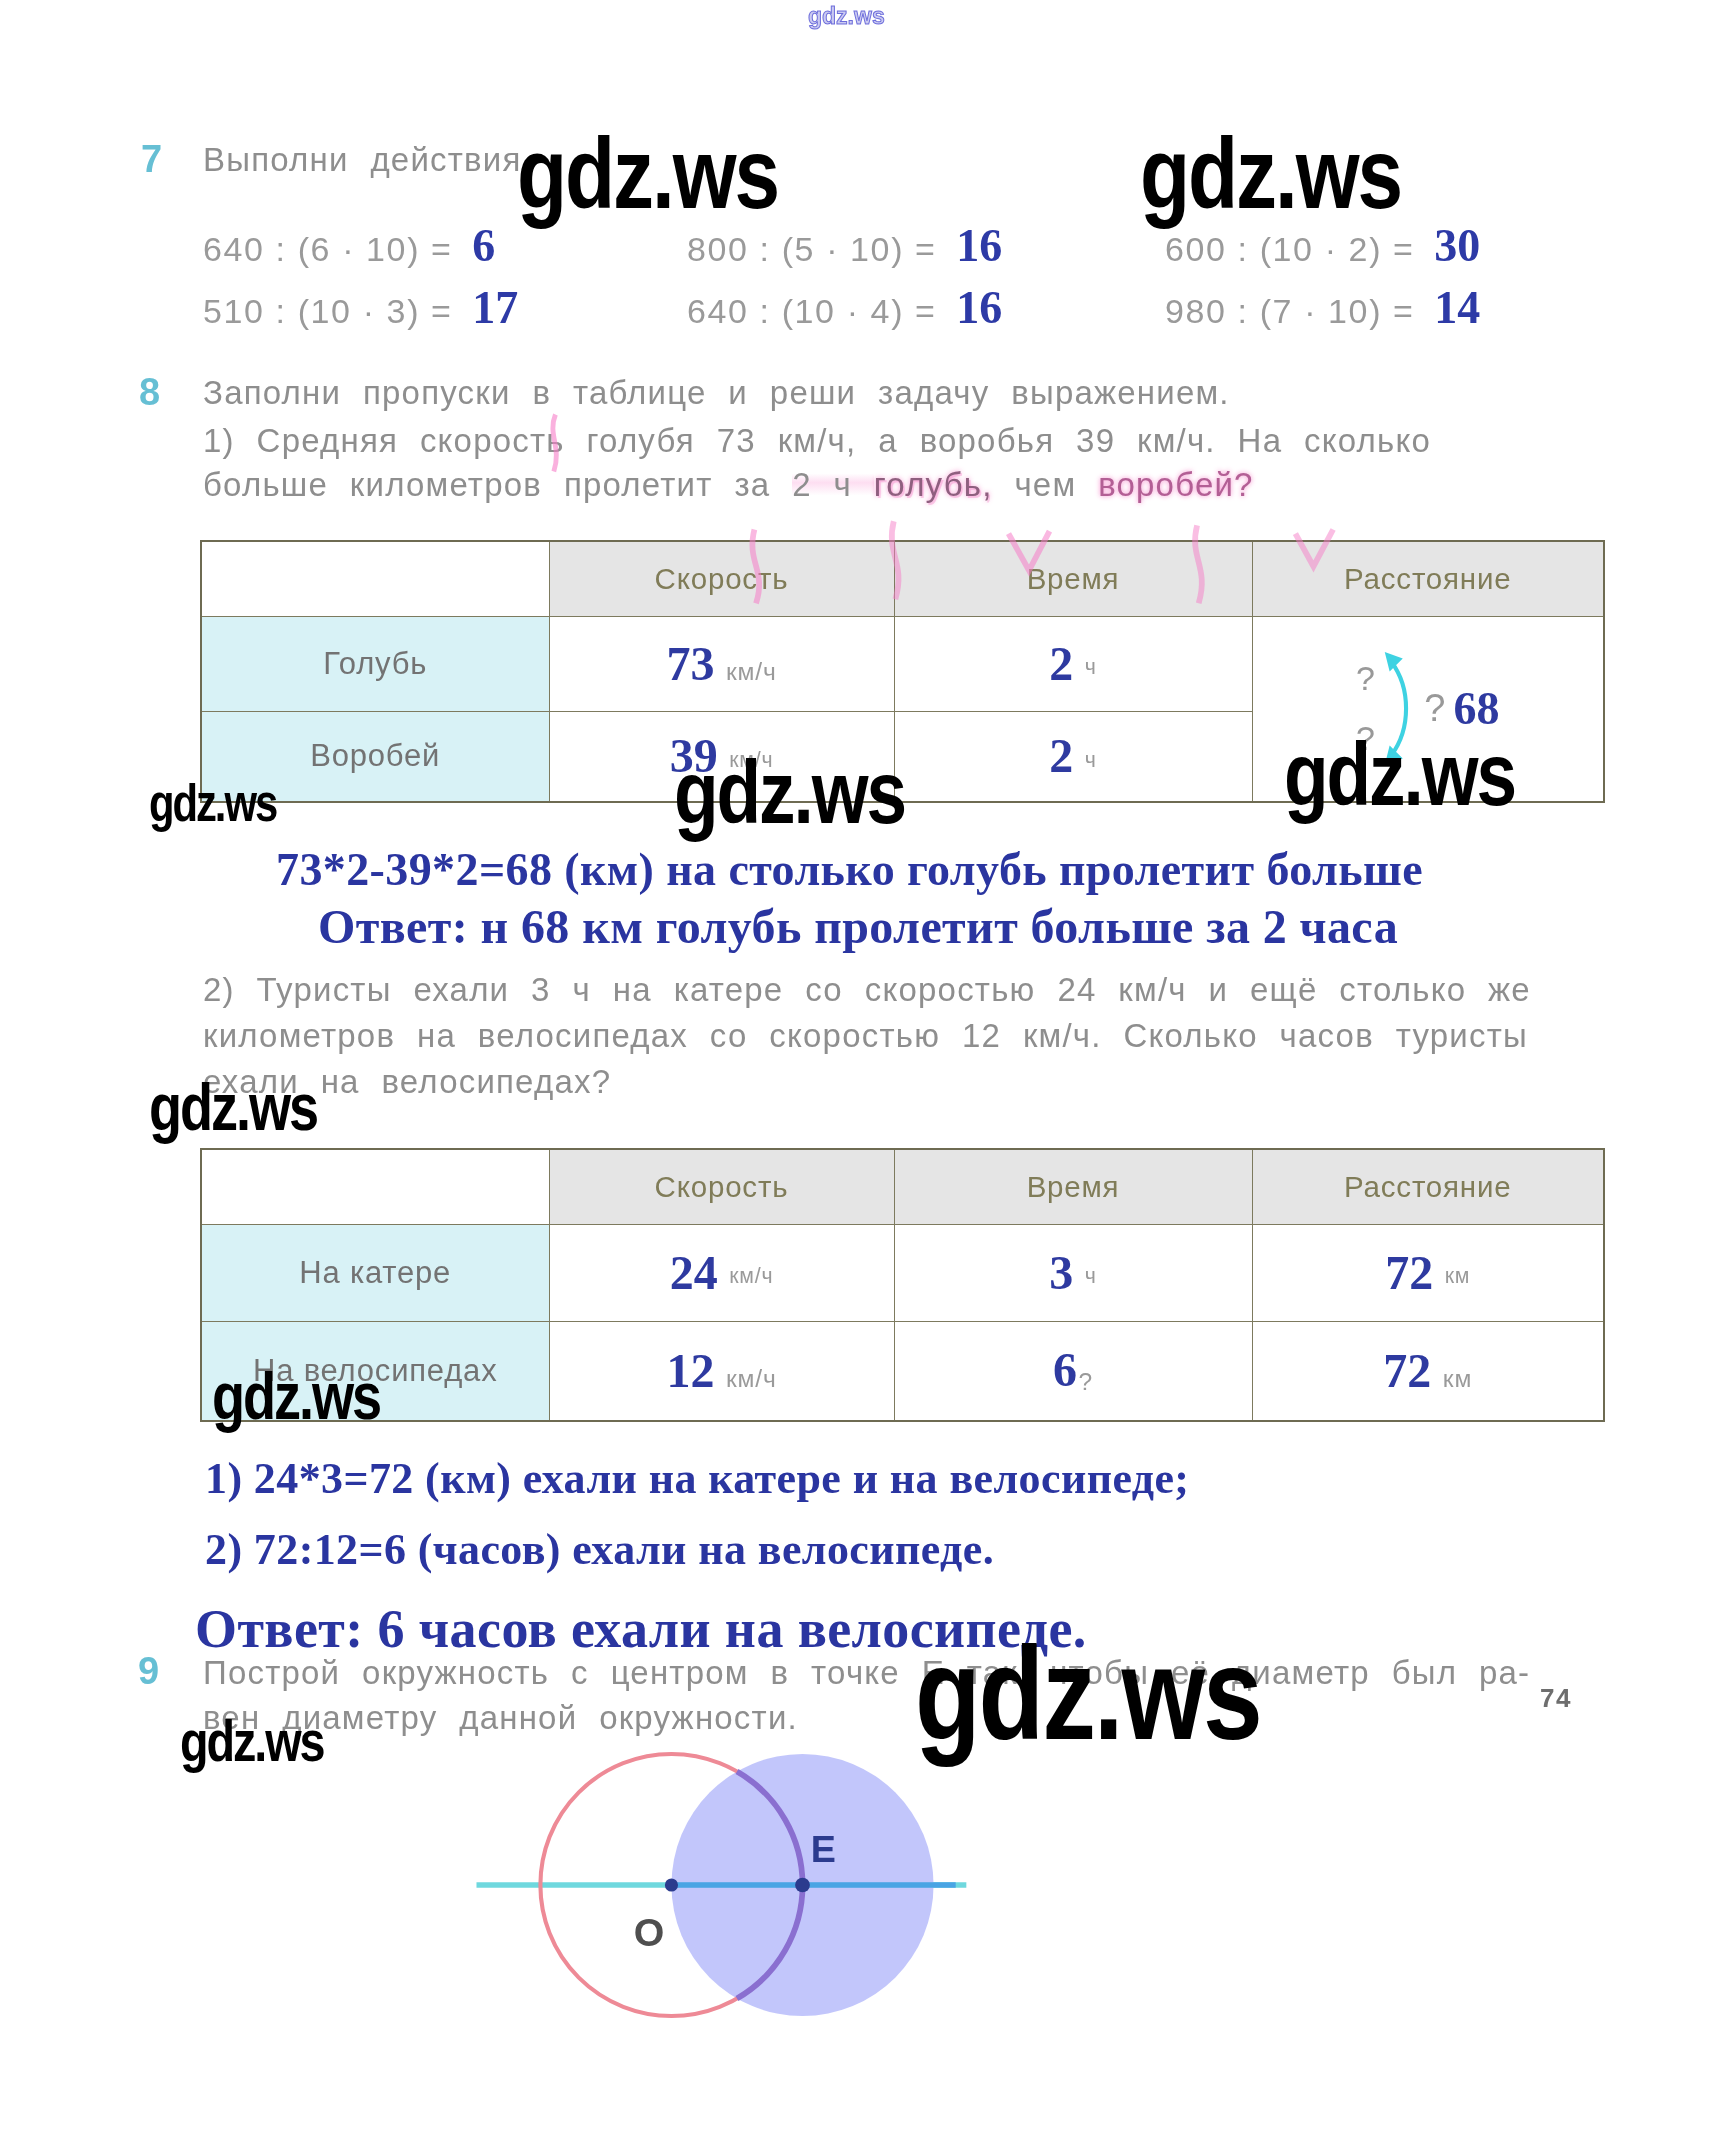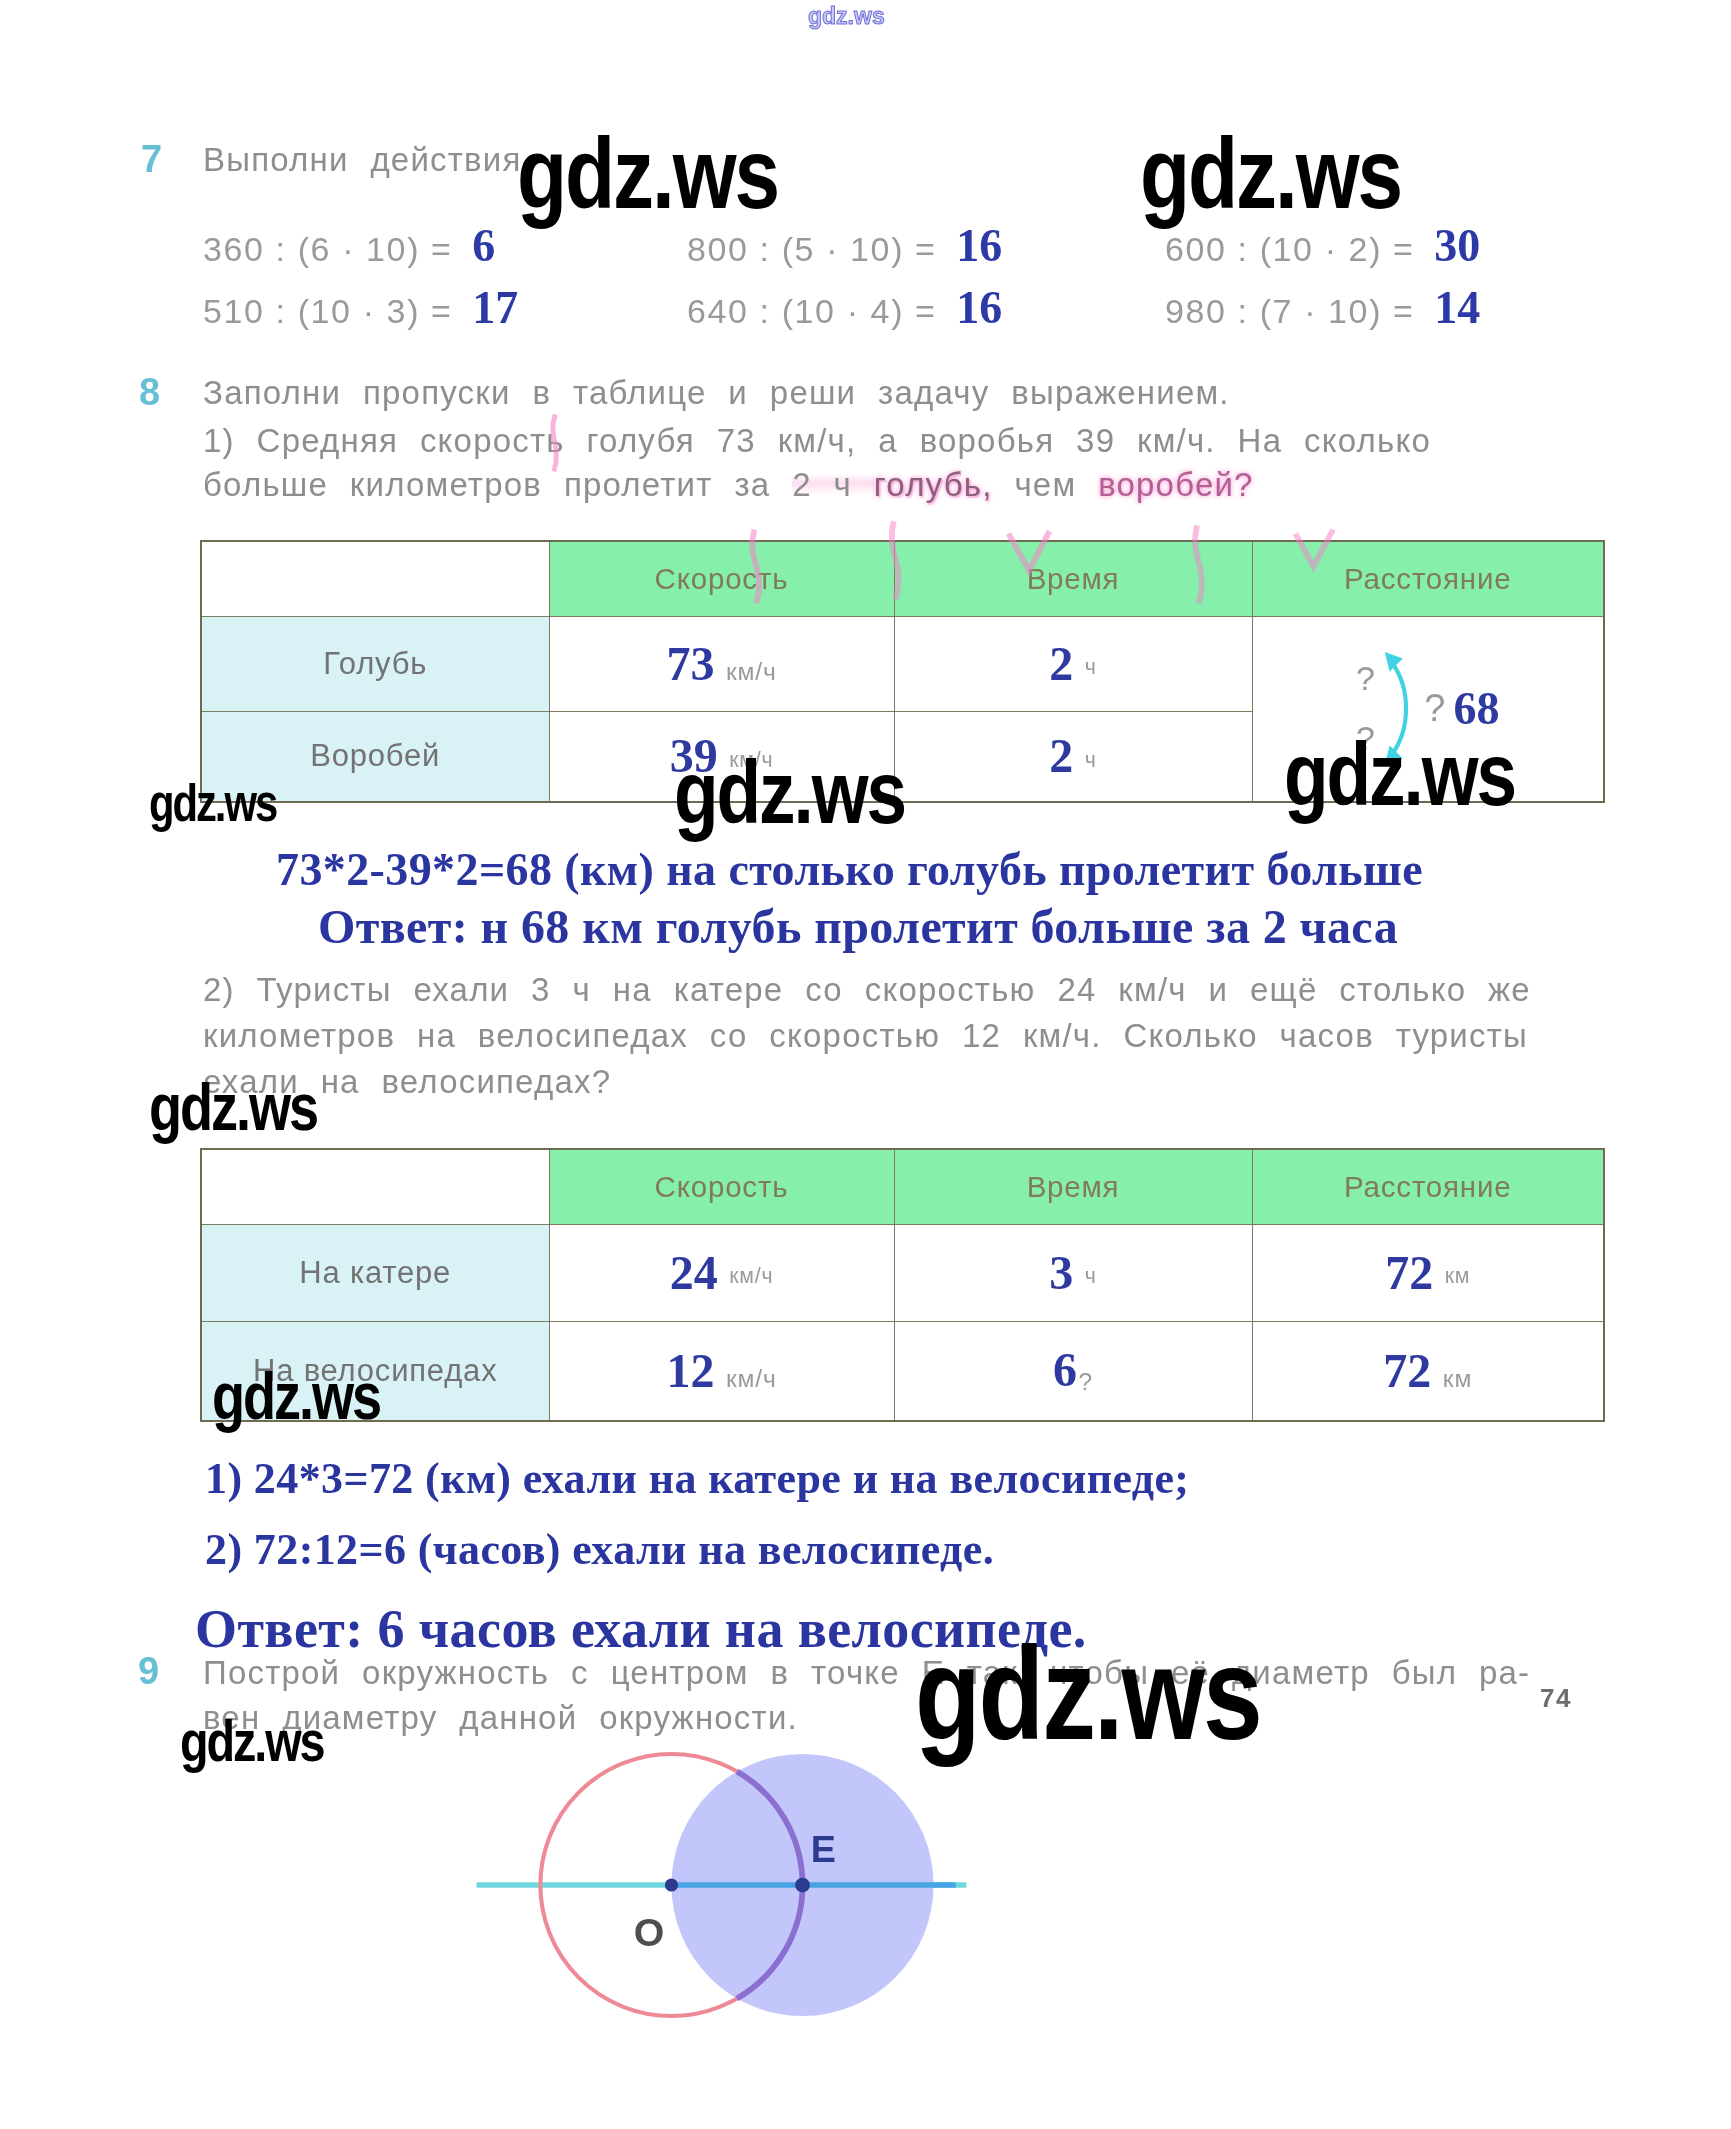--- a/index.html
+++ b/index.html
@@ -32,21 +32,21 @@
   .ans{font-family:"Liberation Serif",serif;font-weight:700;color:#2d3aa6;font-size:46px;margin-left:19.7px;line-height:1;}
   
   .hw{
     position:absolute;font-family:"Liberation Serif",serif;font-weight:700;color:#2a35a0;
     white-space:nowrap;z-index:2;letter-spacing:0.4px;
   }
   
   table.wb{position:absolute;border-collapse:collapse;table-layout:fixed;z-index:3;background:#fff;}
   table.wb td,table.wb th{border:1.6px solid #7d7a5e;padding:0;vertical-align:middle;}
   table.wb{border:2.5px solid #6e6b52;}
-  .hcell{background:#86efac;color:#807c58;font-size:29.5px;font-weight:400;letter-spacing:0.8px;text-align:center;}
+  .hcell{background:#e5e5e5;color:#807c58;font-size:29.5px;font-weight:400;letter-spacing:0.8px;text-align:center;}
   .blank{background:#ffffff;}
   .lcell{background:#d8f2f6;color:#737373;font-size:31px;letter-spacing:0.8px;text-align:center;font-weight:400;}
   .vcell{background:#fff;text-align:center;white-space:nowrap;}
   .num{font-family:"Liberation Serif",serif;font-weight:700;color:#2e3aa0;font-size:48px;line-height:1;}
   .unit{font-size:24.6px;color:#9a9a9a;letter-spacing:0.8px;margin-left:11.5px;}
   .unit.sup{vertical-align:super;font-size:21.3px;}
   .qmark{font-size:34px;color:#999;font-family:"Liberation Sans",sans-serif;}
   .distbox{display:flex;align-items:center;justify-content:center;gap:8.2px;}
   .qcol{display:flex;flex-direction:column;gap:21.3px;align-items:center;}
   
@@ -69,21 +69,21 @@
   <div class="wm" style="left:1284px;top:730px;font-size:89px;">gdz.ws</div>
   <div class="wm" style="left:149px;top:1074px;font-size:66px;">gdz.ws</div>
   <div class="wm" style="left:212px;top:1363px;font-size:66px;">gdz.ws</div>
   <div class="wm" style="left:915px;top:1628px;font-size:131px;">gdz.ws</div>
   <div class="wm" style="left:180px;top:1713px;font-size:57px;">gdz.ws</div>
 
   <div class="tasknum" style="left:141px;top:138px;">7</div>
   <div class="print" style="left:203px;top:141px;">Выполни действия.</div>
 
   <div class="eq" style="left:203px;top:223px;">
-    <span class="ex">360 : (6 · 10) =</span>
+    <span class="ex">640 : (6 · 10) =</span>
     <span class="ans">6</span>
   </div>
   <div class="eq" style="left:687px;top:223px;">
     <span class="ex">800 : (5 · 10) =</span>
     <span class="ans">16</span>
   </div>
   <div class="eq" style="left:1165px;top:223px;">
     <span class="ex">600 : (10 · 2) =</span>
     <span class="ans">30</span>
   </div>

